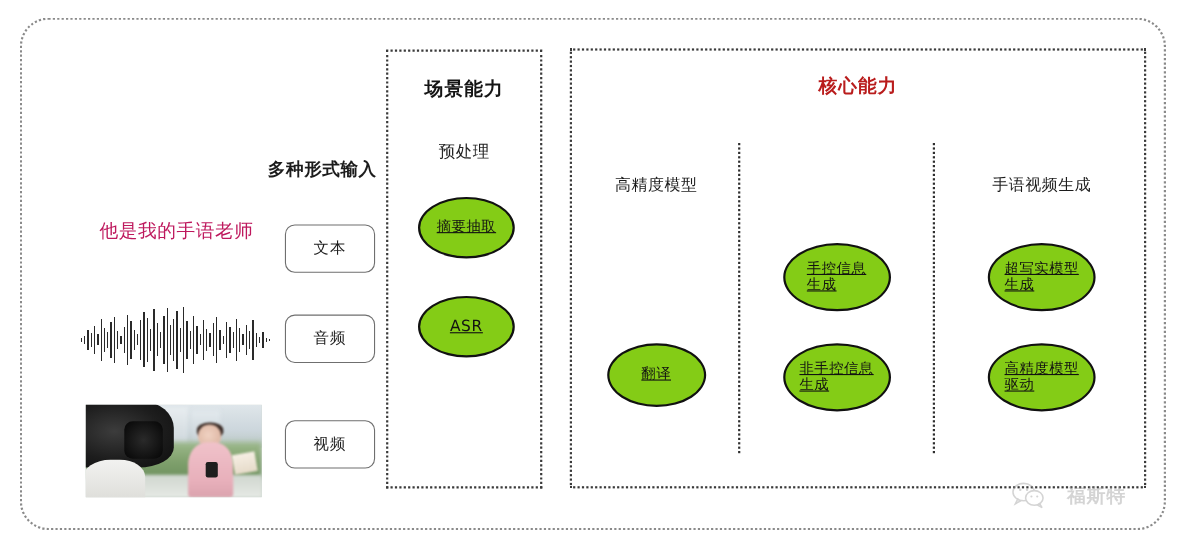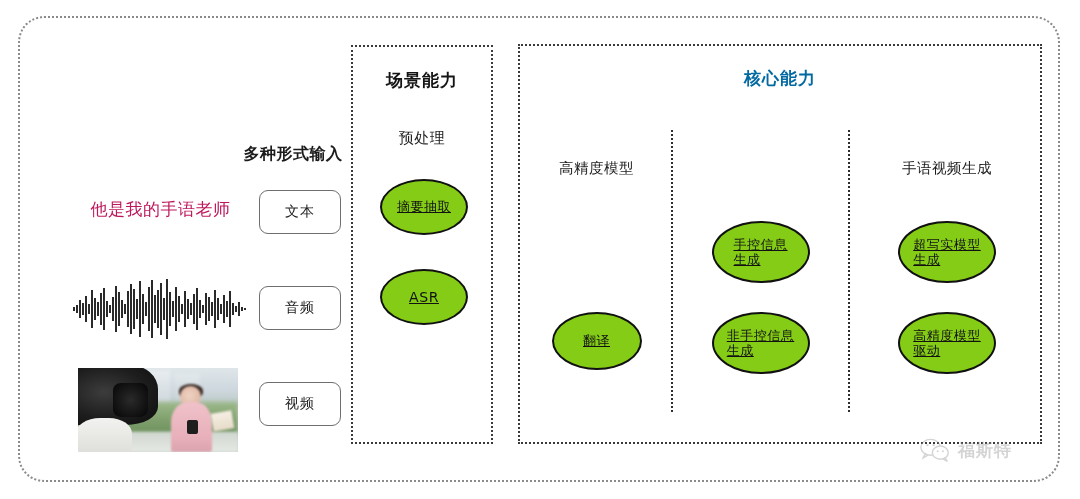--- a/index.html
+++ b/index.html
@@ -30,21 +30,21 @@
   #sample-text{
     position:absolute;left:38px;top:158px;width:185px;
     text-align:center;font-size:17px;color:#be185d;letter-spacing:.5px;white-space:nowrap;
   }
 
   .pill{
     position:absolute;width:82px;height:44px;border:1.4px solid #6f6f6f;border-radius:9px;
     display:flex;align-items:center;justify-content:center;
     font-size:14px;color:#202020;letter-spacing:1px;background:#fff;box-sizing:border-box;
   }
-  #pill-text{left:229px;top:150px;}
+  #pill-text{left:229px;top:164px;}
   #pill-audio{left:229px;top:246px;}
   #pill-video{left:229px;top:342px;}
 
   #waveform-wrap{position:absolute;left:42px;top:238px;width:176px;height:62px;}
   #waveform-wrap svg{display:block;width:176px;height:62px;}
 
   
   #video-thumb{
     position:absolute;left:48px;top:328px;width:160px;height:84px;overflow:hidden;background:#c9d3cc;
   }
@@ -96,21 +96,21 @@
   .oval.sm{width:88px;height:56px;}
   #scene-oval-0{left:27px;top:132px;}
   #scene-oval-1{left:27px;top:222px;}
   #scene-oval-2{left:27px;top:312px;}
   .oval.lat{font-size:14px;letter-spacing:.6px;}
 
   
   #core-panel{left:518px;top:44px;width:524px;height:400px;}
   #core-title{
     position:absolute;left:0;top:21px;width:100%;text-align:center;
-    font-size:17px;font-weight:bold;letter-spacing:1px;color:#0369a1;
+    font-size:17px;font-weight:bold;letter-spacing:1px;color:#b91c1c;
   }
   .core-divider{
     position:absolute;top:84px;width:0;height:282px;border-left:2px dotted #2e2e2e;
   }
   #core-divider-0{left:151px;}
   #core-divider-1{left:328px;}
 
   .core-col{position:absolute;top:0;height:100%;}
   #core-col-0{left:2px;width:149px;}
   #core-col-1{left:153px;width:175px;}
@@ -122,21 +122,21 @@
   }
   .col-oval{position:absolute;left:50%;transform:translateX(-50%);}
   .col-oval.o0{top:175px;}
   .col-oval.o1{top:266px;}
   .oval.w-narrow{width:90px;height:58px;}
   .oval.w-wide{width:98px;height:62px;}
 
   
   #watermark{
     position:absolute;left:920px;top:432px;width:140px;height:36px;
-    display:flex;align-items:center;gap:8px;opacity:.42;
+    display:flex;align-items:center;gap:20px;opacity:.42;
   }
   #watermark .wm-text{
     font-size:17px;font-weight:bold;color:#9a9a9a;letter-spacing:1px;white-space:nowrap;
   }
   #wechat-icon{width:30px;height:26px;flex:0 0 auto;}
 </style>
 </head>
 <body>
 
 <div id="outer-frame"></div>

